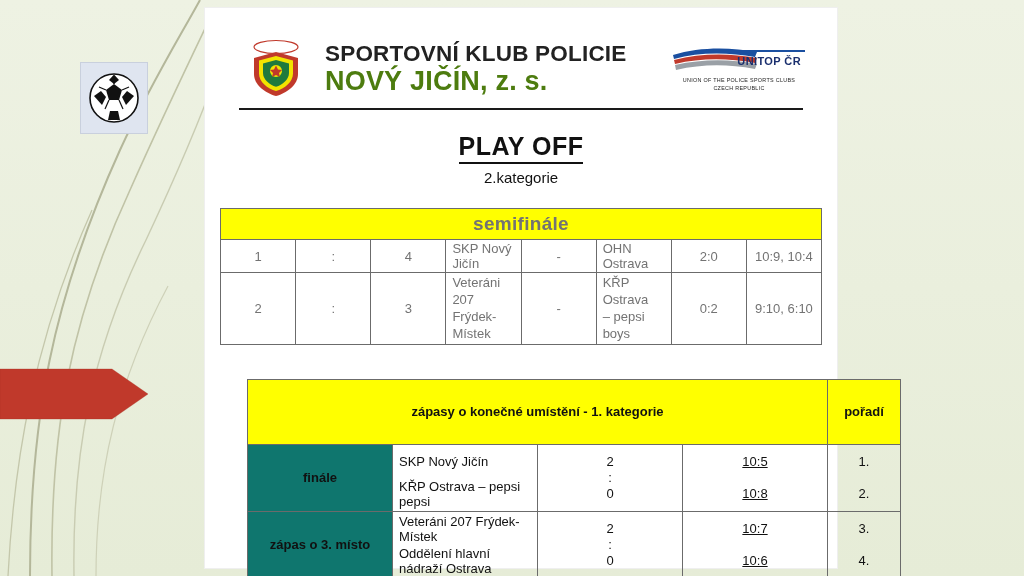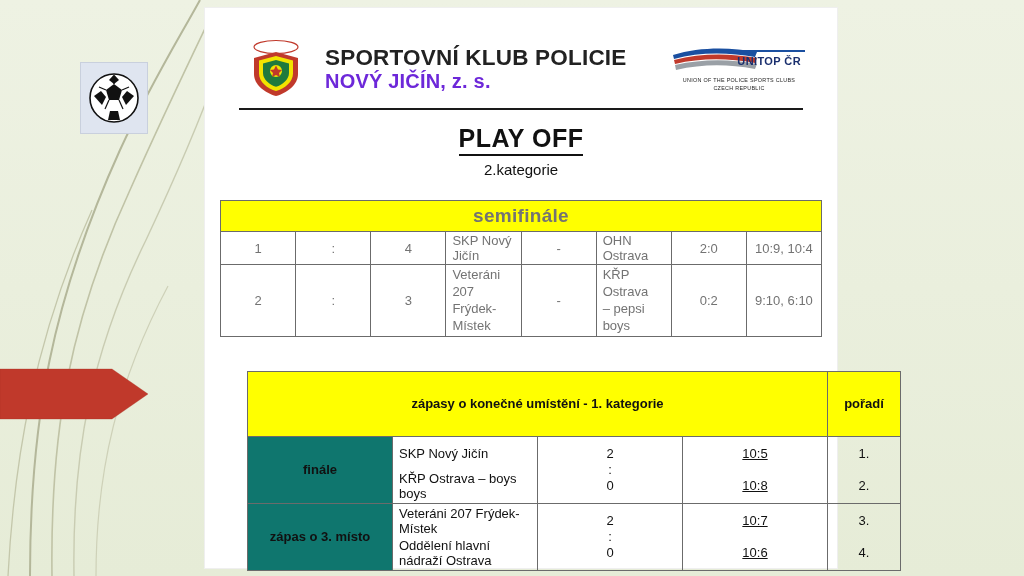--- a/index.html
+++ b/index.html
@@ -79,23 +79,23 @@
   }
   .club-title .line1 {
     font-size: 22.5px;
     font-weight: bold;
     color: #222;
     letter-spacing: 0.2px;
     line-height: 1.12;
     white-space: nowrap;
   }
   .club-title .line2 {
-    font-size: 20px;
-    font-weight: bold;
-    color: #6d28d9;
+    font-size: 27px;
+    font-weight: bold;
+    color: #4d7c0f;
     letter-spacing: 0.2px;
     line-height: 1.12;
     white-space: nowrap;
   }
   .unitop {
     width: 140px;
     flex: 0 0 140px;
     text-align: center;
     font-size: 5.4px;
     color: #222;
@@ -114,21 +114,21 @@
     font-weight: bold;
     color: #1a2f6e;
     letter-spacing: 0.4px;
   }
   .hrule {
     margin: 8px 34px 0 34px;
     border-bottom: 2.5px solid #1a1a1a;
   }
   .playoff {
     text-align: center;
-    margin-top: 14px;
+    margin-top: 22px;
   }
   .playoff .title {
     display: inline-block;
     font-size: 25px;
     font-weight: bold;
     color: #111;
     border-bottom: 2.5px solid #111;
     padding-bottom: 1px;
     letter-spacing: 0.5px;
   }
@@ -356,21 +356,21 @@
     <table class="stand">
       <tbody>
             <tr>
         <td class="st-head-yellow" colspan="4">zápasy o konečné umístění - 1. kategorie</td>
         <td class="st-head-poradi">pořadí</td>
       </tr>
       <tr>
         <td class="st-label">finále</td>
         <td class="st-teams">
           <div>SKP Nový Jičín</div>
-          <div>KŘP Ostrava – boys boys</div>
+          <div>KŘP Ostrava – pepsi pepsi</div>
         </td>
         <td class="st-score" style="white-space:pre-line;">2
 :
 0</td>
         <td class="st-pts">
           <div>10:5</div>
           <div>10:8</div>
         </td>
         <td class="st-rank">
           <div>1.</div>

